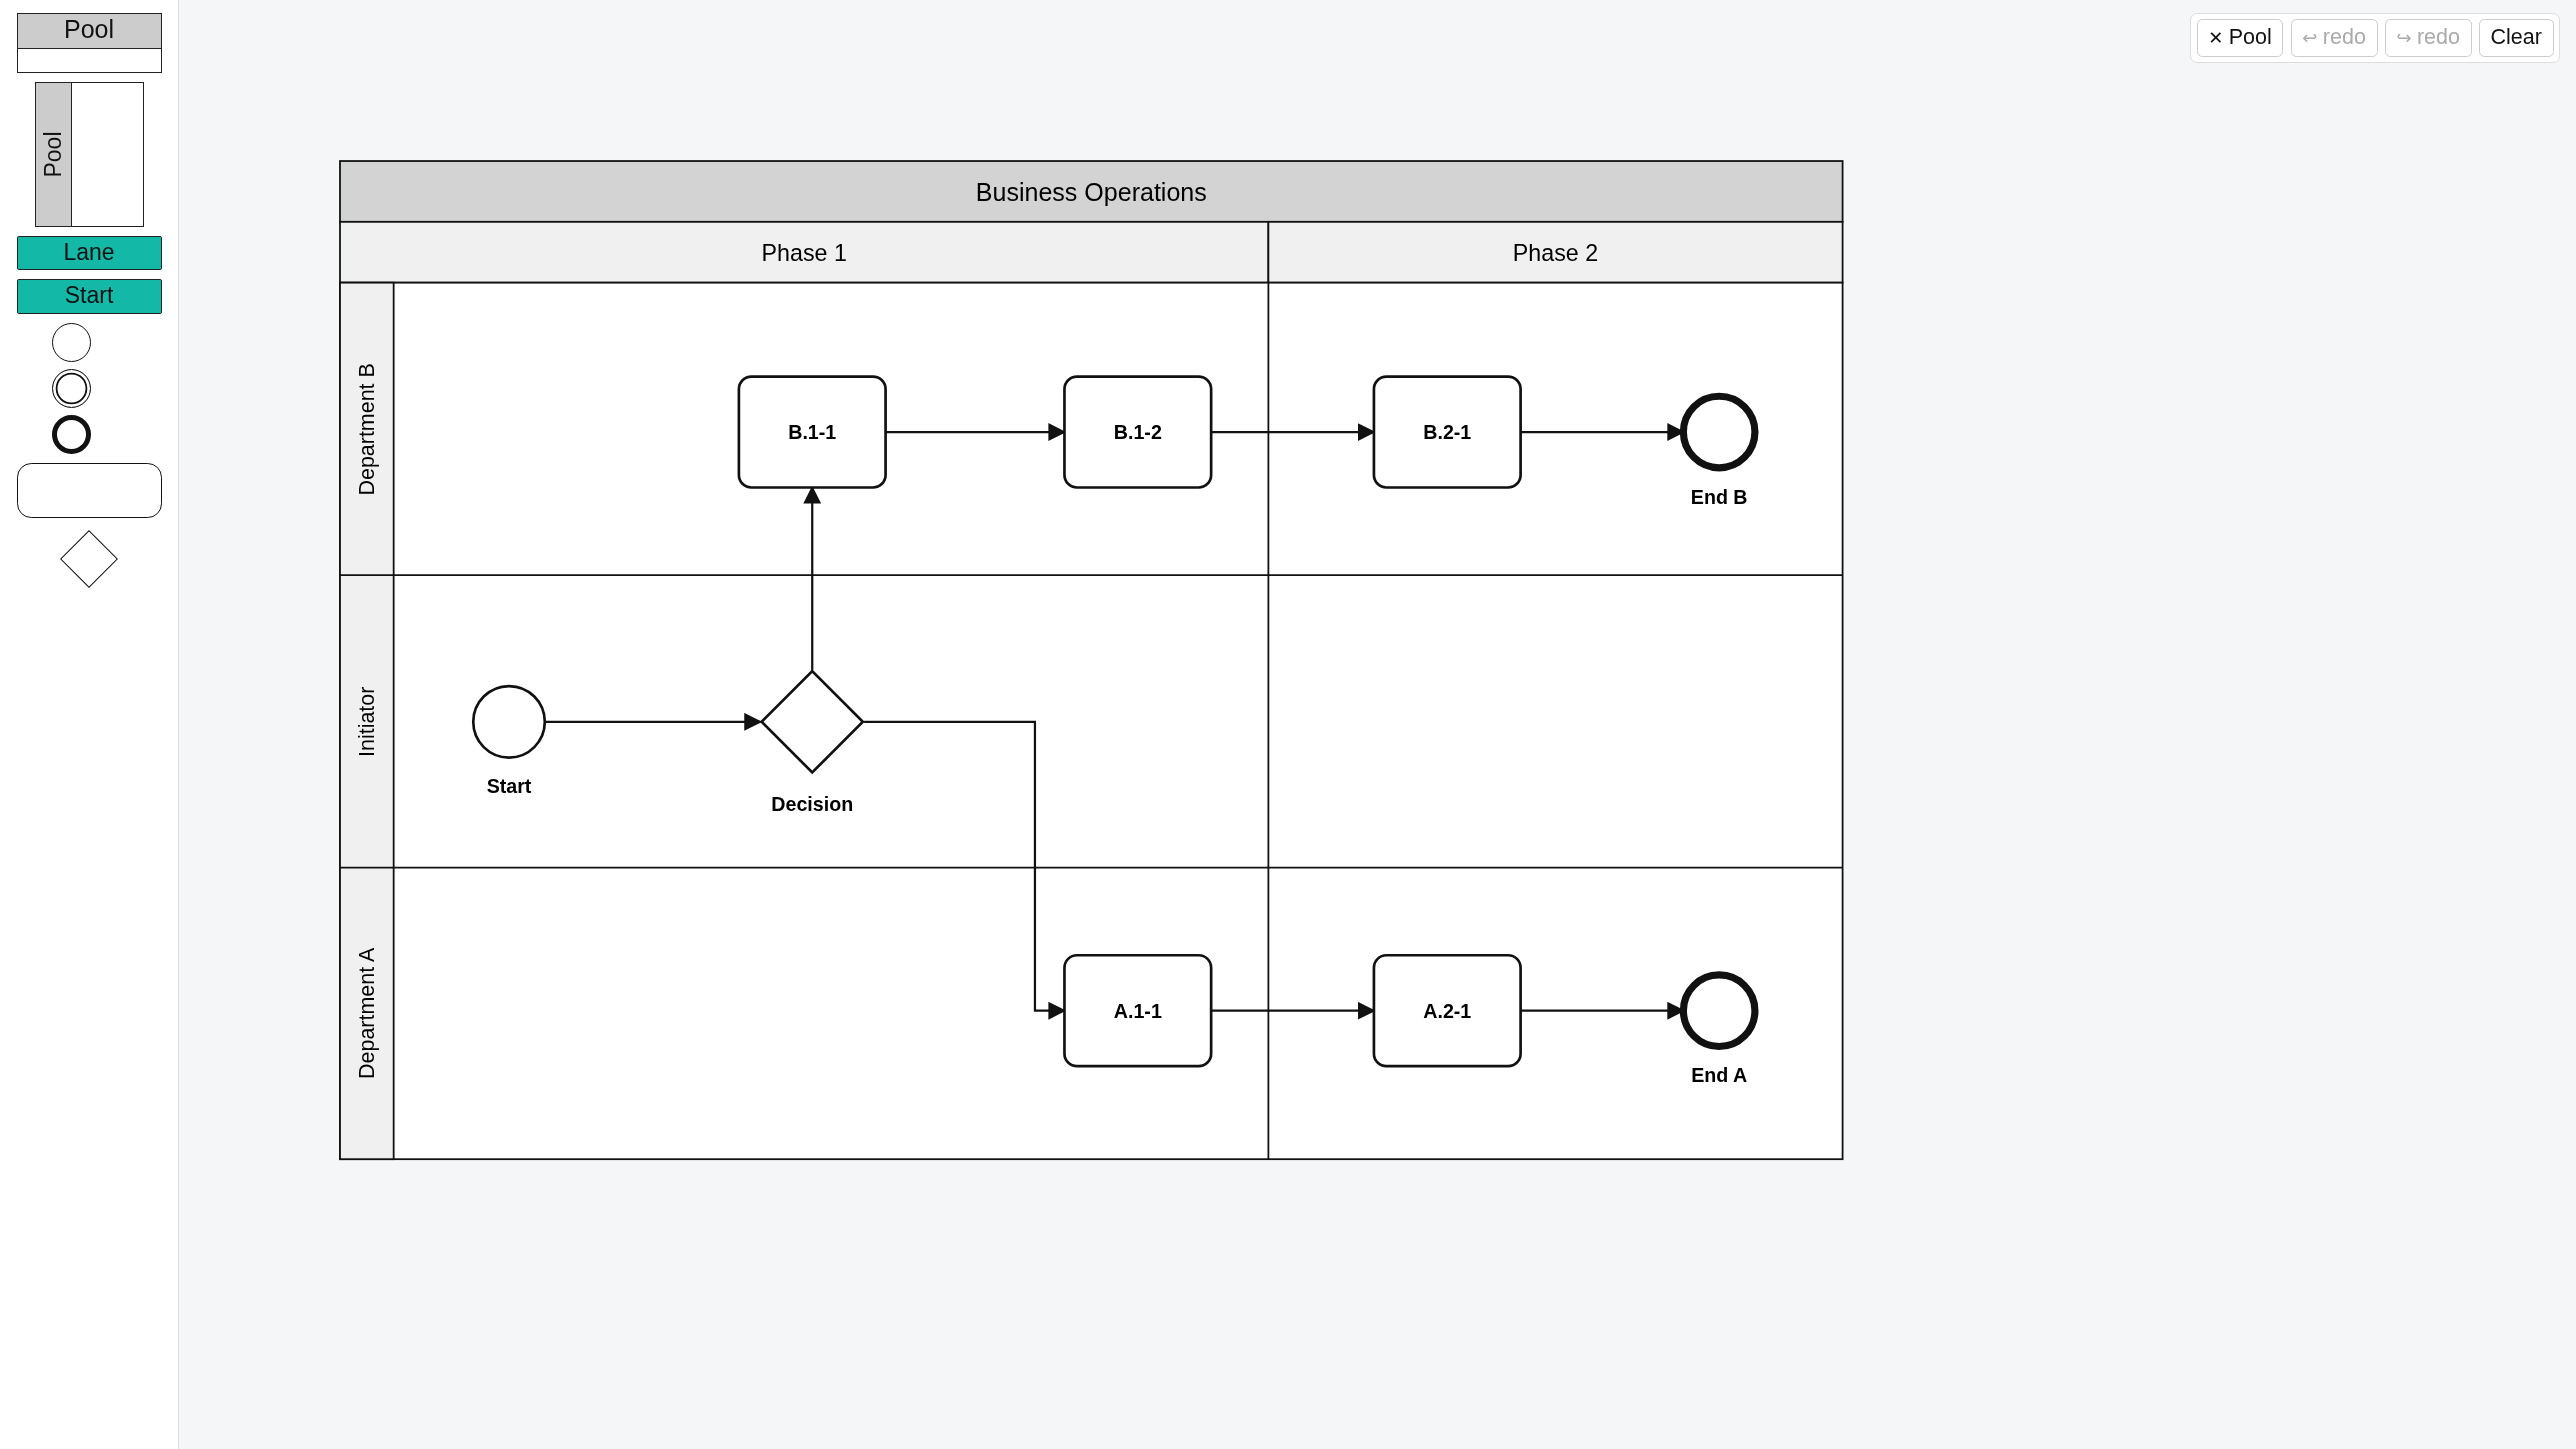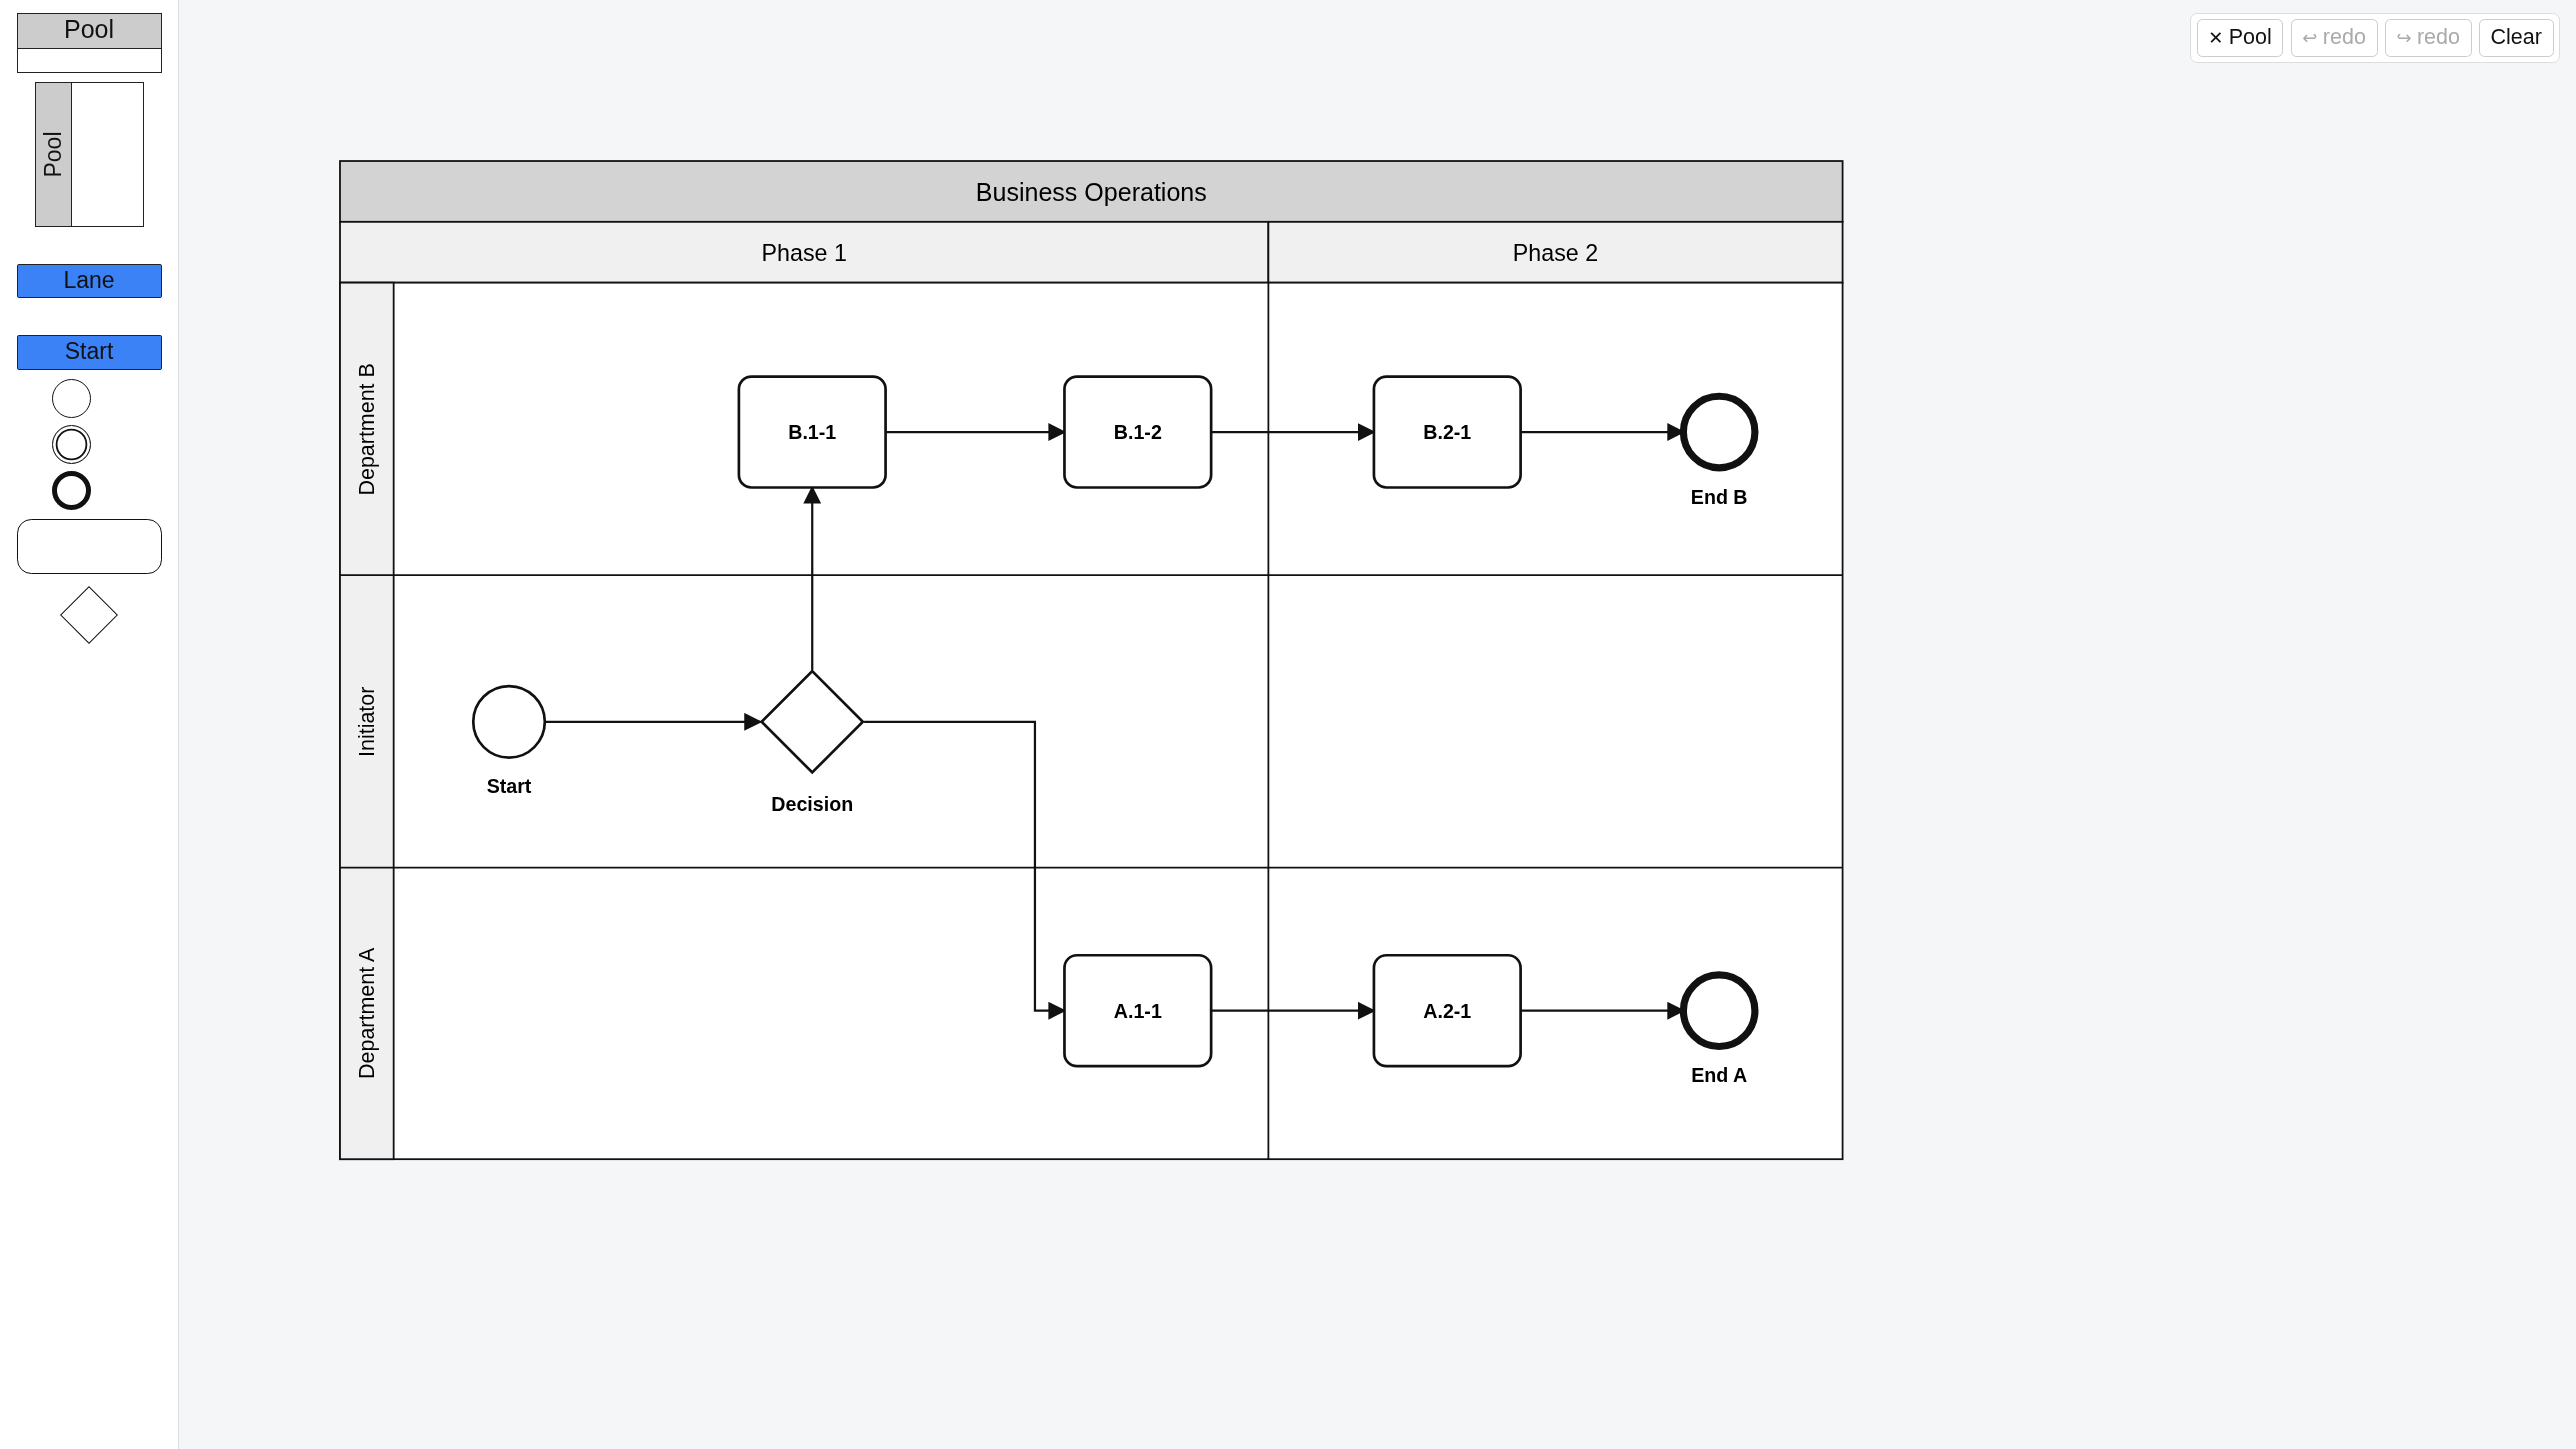--- a/index.html
+++ b/index.html
@@ -66,26 +66,25 @@
     font-size: 23px;
     white-space: nowrap;
   }
   .pal-vpool .pal-vpool-body {
     flex: 1;
     background: #fff;
   }
   .pal-chip {
     width: 145px;
     border: 0.9px solid #222;
-    background: #3b82f6;
+    background: #14b8a6;
     font-size: 23px;
     text-align: center;
     padding: 1.8px 0 3.6px;
     border-radius: 1.8px;
-    margin-top: 28px;
   }
   .pal-circles-wrap {
     display: flex;
     flex-direction: column;
     gap: 7.2px;
     align-items: flex-start;
     width: 100%;
     padding-left: 36px;
   }
   .pal-circle {

